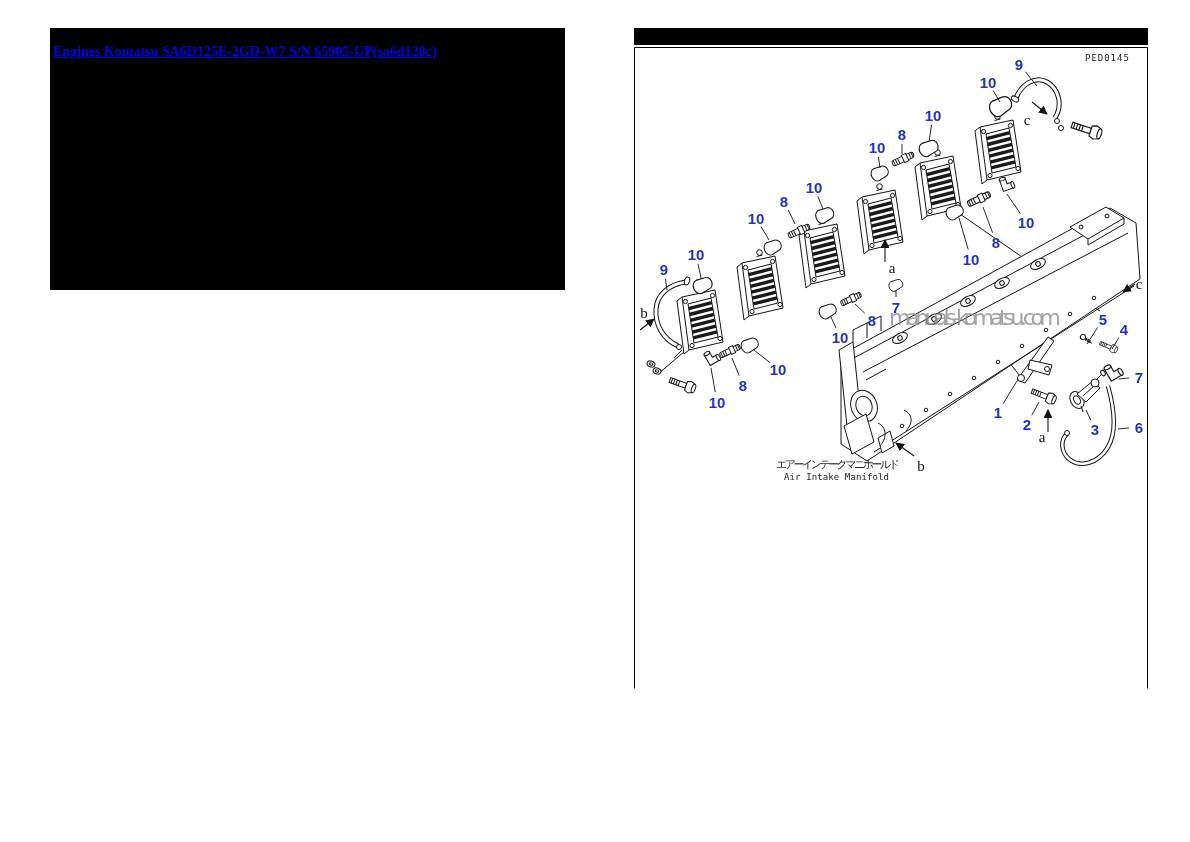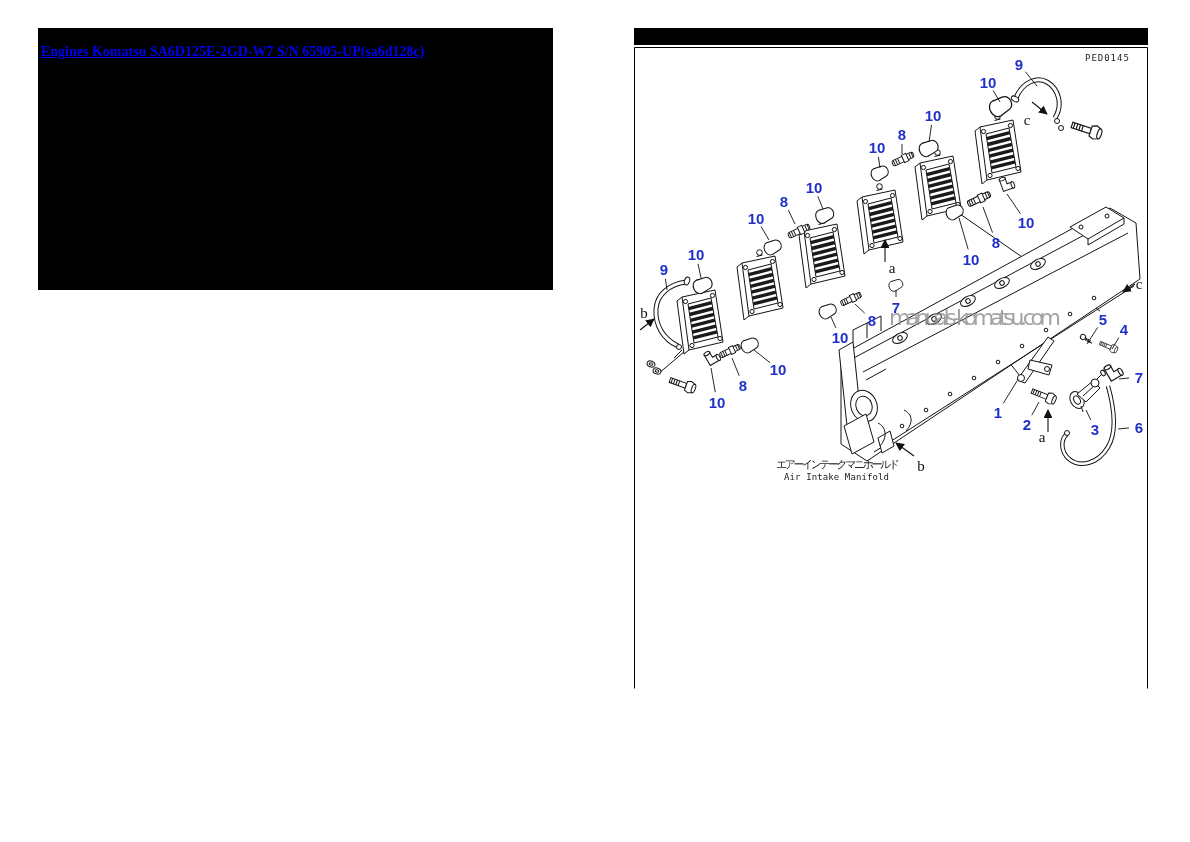--- a/index.html
+++ b/index.html
@@ -1,18 +1,18 @@
 <!DOCTYPE html>
 <html><head>
 <meta charset="utf-8">
 <style>
   html,body{margin:0;padding:0;background:#ffffff;}
   body{width:1190px;height:842px;position:relative;overflow:hidden;
        font-family:"Liberation Sans",sans-serif;}
-  .thumb-box{position:absolute;left:38px;top:28px;width:515px;height:262px;background:#000;}
+  .thumb-box{position:absolute;left:50px;top:28px;width:515px;height:262px;background:#000;}
   .manual-link{position:absolute;left:3px;top:16px;
        font-family:"Liberation Serif",serif;font-weight:bold;font-size:14px;
        text-decoration:underline;white-space:nowrap;cursor:pointer;}
   .diagram-wrap{position:absolute;left:634px;top:28px;width:514px;height:661px;}
   svg{display:block;}
   svg .callout{font:bold 15px "Liberation Sans",sans-serif;text-anchor:middle;dominant-baseline:central;}
   svg .viewlabel{font:15px "Liberation Serif",serif;fill:#111;text-anchor:middle;dominant-baseline:central;}
   svg .code{font:9px "DejaVu Sans Mono",monospace;letter-spacing:2.2px;fill:#222;}
   svg .watermark{font:22px "DejaVu Sans",sans-serif;opacity:.8;text-anchor:middle;dominant-baseline:central;}
   svg .cap-jp{font:11px "DejaVu Sans",sans-serif;fill:#222;text-anchor:middle;dominant-baseline:central;}

